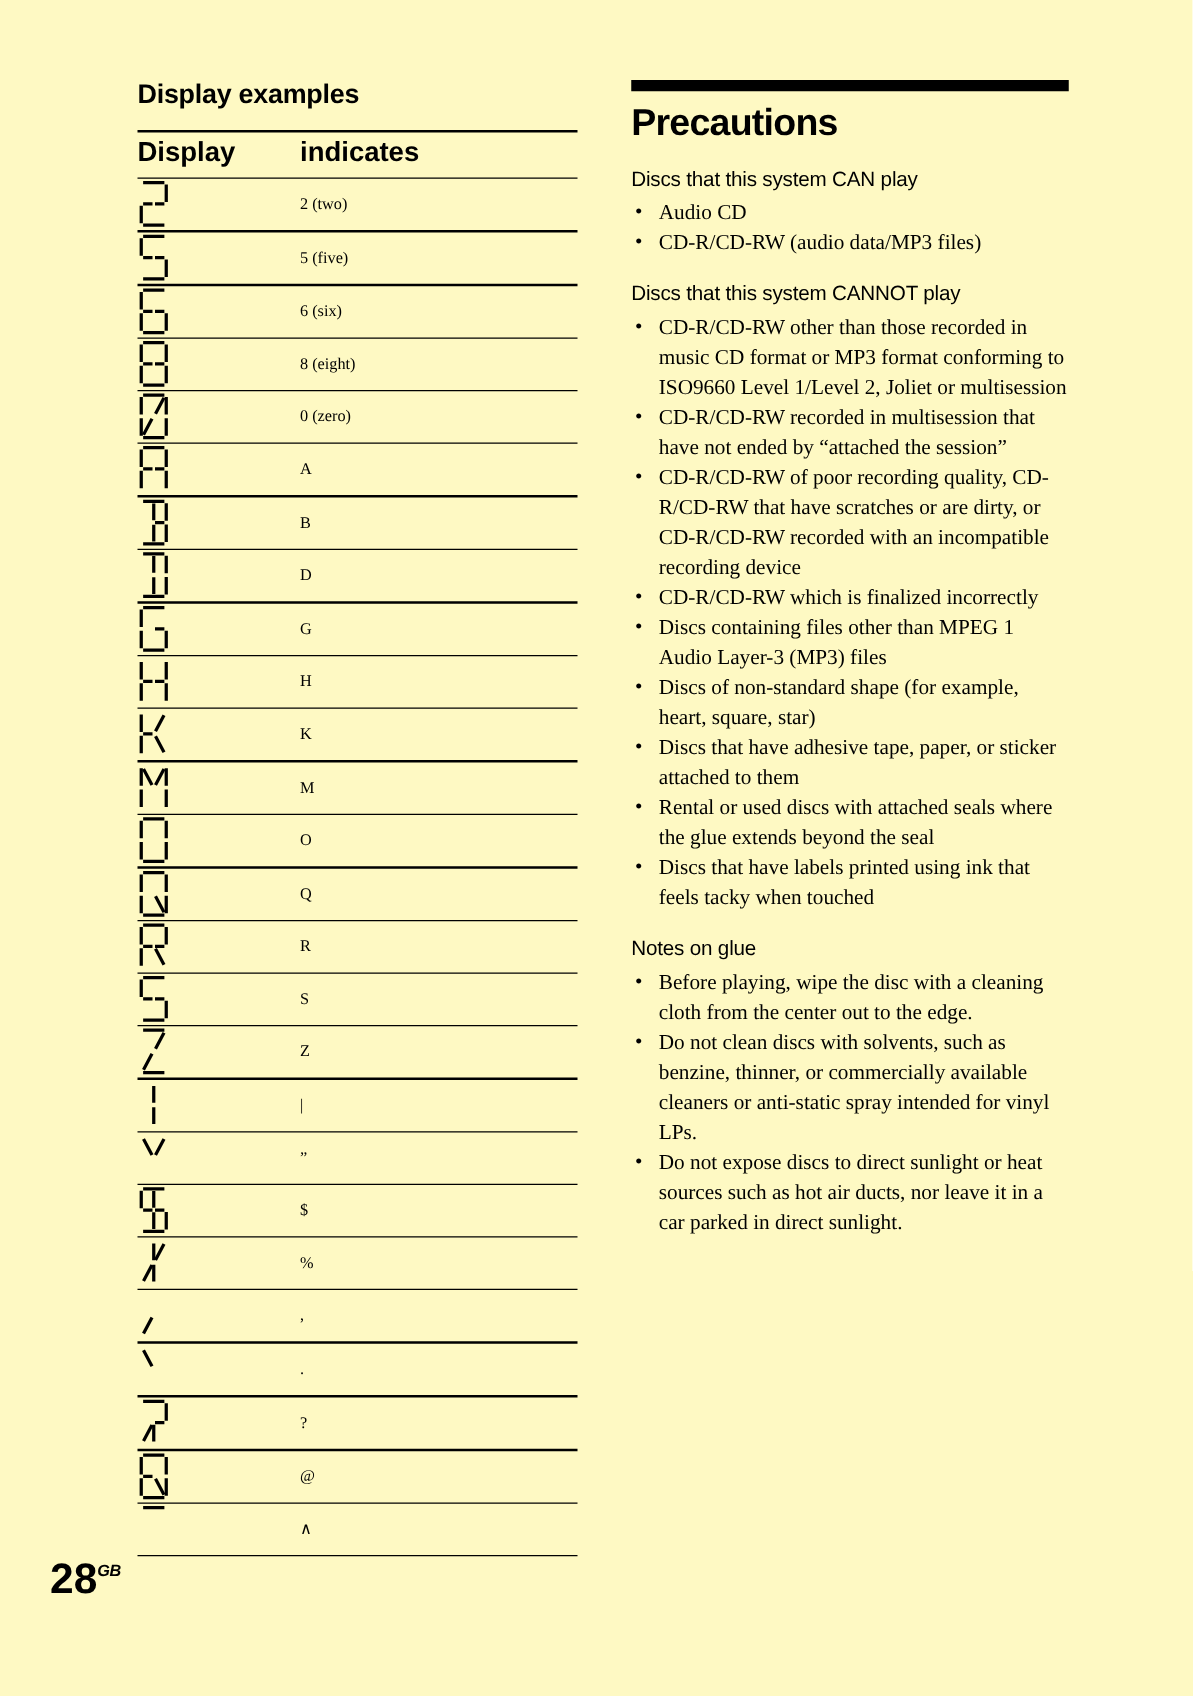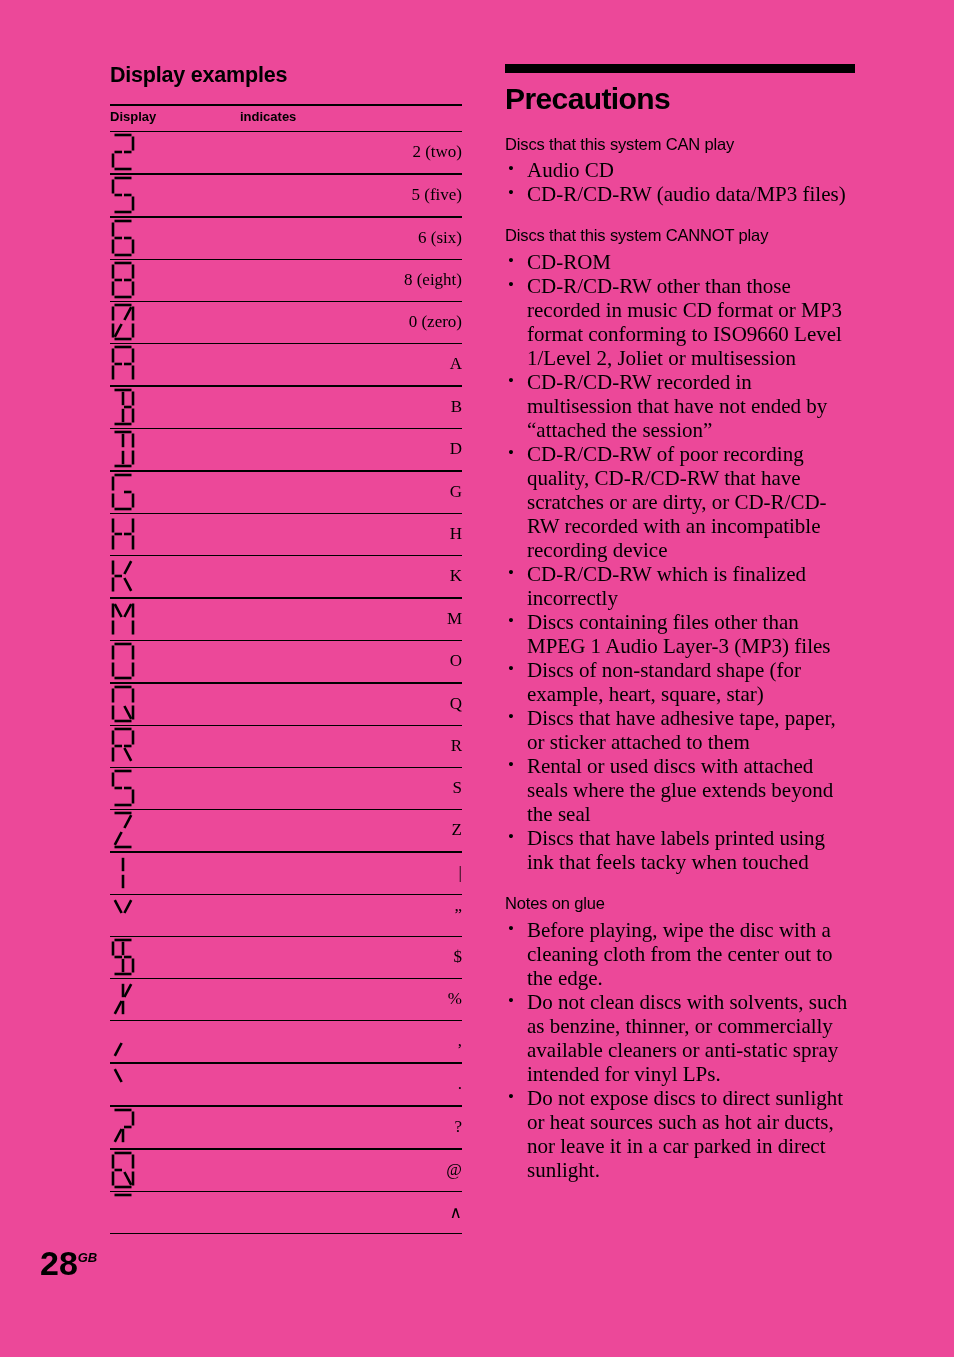--- a/index.html
+++ b/index.html
@@ -4,21 +4,21 @@
 <style>
   html, body {
     margin: 0;
     padding: 0;
     background: #ffffff;
   }
   .page {
     position: relative;
     width: 954px;
     height: 1357px;
-    background: #ec4899;
+    background: #fef9c3;
     overflow: hidden;
     font-family: "Liberation Serif", serif;
     color: #000000;
   }
 
   
   .col-left {
     position: absolute;
     left: 110px;
     top: 64px;
@@ -37,44 +37,43 @@
     border-collapse: collapse;
     width: 352px;
     table-layout: fixed;
   }
   table.display-table col.c-disp { width: 130px; }
   table.display-table col.c-ind  { width: 222px; }
 
   table.display-table thead th {
     font-family: "Liberation Sans", sans-serif;
     font-weight: bold;
-    font-size: 13px;
+    font-size: 22px;
     text-align: left;
     padding: 3px 0 7px 0;
     border-top: 2.6px solid #000;
     border-bottom: 1.1px solid #000;
     vertical-align: bottom;
   }
   table.display-table tbody td {
     border-bottom: 1.1px solid #000;
     height: 41px;
     vertical-align: middle;
     padding: 0;
   }
   table.display-table tbody tr.thick td {
     border-bottom: 2.2px solid #000;
   }
   td.cell-glyph {
     padding-left: 1px;
   }
   td.cell-ind {
     font-family: "Liberation Serif", serif;
-    font-size: 17px;
+    font-size: 13px;
     padding-left: 26px;
-    text-align: right;
   }
   .seg-svg { display: block; }
 
   
   .page-number {
     position: absolute;
     left: 40px;
     top: 1246px;
     font-family: "Liberation Sans", sans-serif;
     font-weight: bold;
@@ -122,21 +121,21 @@
 
   ul.bullets {
     list-style: none;
     margin: 0 0 0 0;
     padding: 0;
   }
   ul.bullets li {
     position: relative;
     padding-left: 22px;
     font-family: "Liberation Serif", serif;
-    font-size: 21px;
+    font-size: 17px;
     line-height: 24px;
     margin-bottom: 0px;
   }
   ul.bullets li::before {
     content: "\2022";
     position: absolute;
     left: 3px;
     top: -1px;
     font-size: 17px;
     line-height: 24px;
@@ -497,21 +496,20 @@
     <div class="rule-thick"></div>
     <h1 class="chapter-title">Precautions</h1>
     <div id="right-sections">
         <h3 class="sub-head">Discs that this system CAN play</h3>
         <ul class="bullets">
           <li>Audio CD</li>
           <li>CD-R/CD-RW (audio data/MP3 files)</li>
         </ul>
         <h3 class="sub-head spaced">Discs that this system CANNOT play</h3>
         <ul class="bullets">
-          <li>CD-ROM</li>
           <li>CD-R/CD-RW other than those recorded in music CD format or MP3 format conforming to ISO9660 Level 1/Level 2, Joliet or multisession</li>
           <li>CD-R/CD-RW recorded in multisession that have not ended by “attached the session”</li>
           <li>CD-R/CD-RW of poor recording quality, CD-R/CD-RW that have scratches or are dirty, or CD-R/CD-RW recorded with an incompatible recording device</li>
           <li>CD-R/CD-RW which is finalized incorrectly</li>
           <li>Discs containing files other than MPEG 1 Audio Layer-3 (MP3) files</li>
           <li>Discs of non-standard shape (for example, heart, square, star)</li>
           <li>Discs that have adhesive tape, paper, or sticker attached to them</li>
           <li>Rental or used discs with attached seals where the glue extends beyond the seal</li>
           <li>Discs that have labels printed using ink that feels tacky when touched</li>
         </ul>

